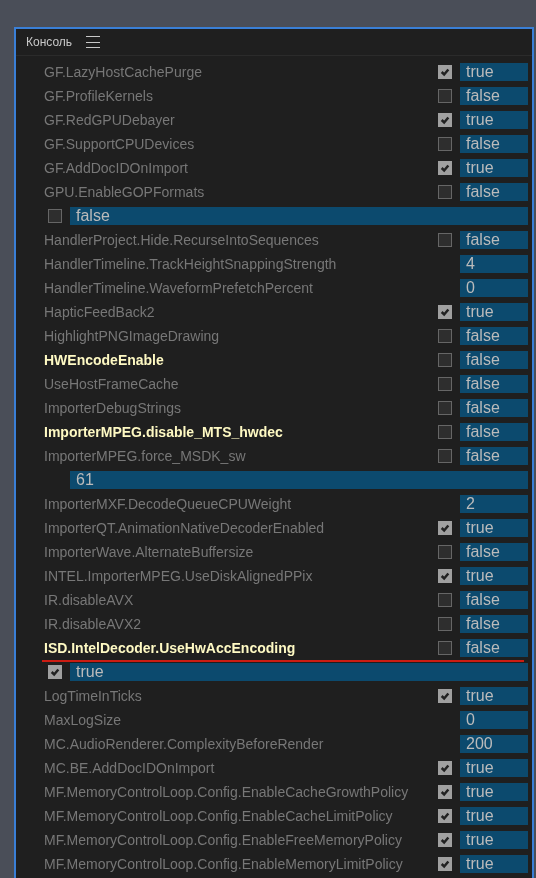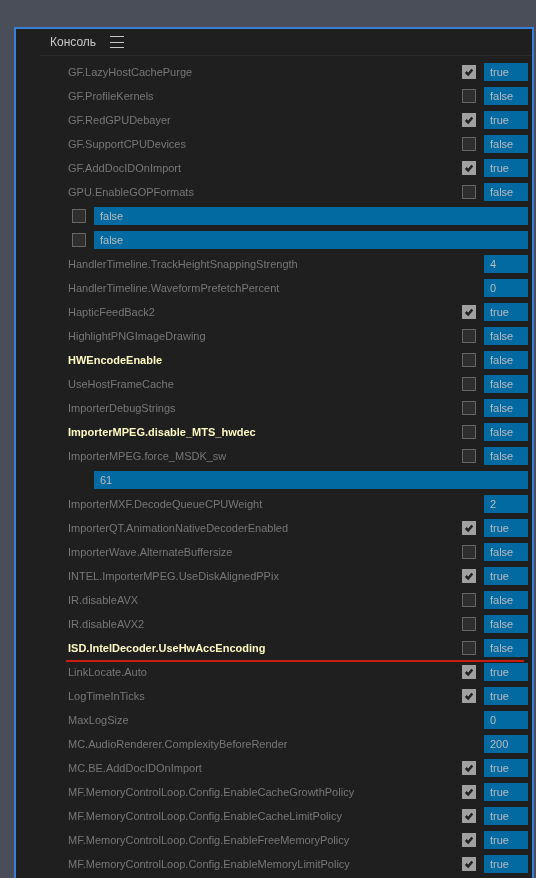--- a/index.html
+++ b/index.html
@@ -14,21 +14,20 @@
   }
   .outer-border {
     position: absolute;
     top: 27px;
     left: 14px;
     right: 2px;
     bottom: 0;
     border: 2px solid #3a7fd6;
     border-bottom: none;
     background: #1f1f1f;
-    padding-left: 24px;
   }
   .panel-header {
     display: flex;
     align-items: center;
     padding: 6px 10px;
     color: #c8c8c8;
     border-bottom: 1px solid #2b2b2b;
     background: #1f1f1f;
   }
   .panel-title {
@@ -52,21 +51,21 @@
   }
   .row {
     display: flex;
     align-items: center;
     height: 24px;
     position: relative;
   }
   .label {
     flex: 0 0 390px;
     color: #777;
-    font-size: 11px;
+    font-size: 14px;
     white-space: nowrap;
     overflow: hidden;
   }
   .label.bold {
     color: #fef9c3;
     font-weight: bold;
   }
   .checkbox-slot {
     flex: 0 0 22px;
     display: flex;
@@ -89,28 +88,28 @@
   }
   .checkbox.checked svg {
     width: 10px;
     height: 10px;
     fill: none;
     stroke: #222;
     stroke-width: 3;
   }
   .value {
     flex: 1;
-    background: #0369a1;
+    background: #0c4a6e;
     color: #bbb;
     height: 18px;
     line-height: 18px;
     padding: 0 6px;
     margin-left: 4px;
     border: none;
-    font-size: 11px;
+    font-size: 16px;
   }
   .underline {
     position: absolute;
     left: -2px;
     right: 4px;
     bottom: -2px;
     height: 2px;
     background: #cc1c12;
   }
 </style>
@@ -181,20 +180,21 @@
         </div>
         <div class="value">false</div>
       </div>
       <div class="row">
         <div class="checkbox-slot">
           <div class="checkbox"></div>
         </div>
         <div class="value">false</div>
       </div>
       <div class="row">
+        <div class="label">HandlerProject.Hide.RecurseIntoSequences</div>
         <div class="checkbox-slot">
           <div class="checkbox"></div>
         </div>
         <div class="value">false</div>
       </div>
       <div class="row">
         <div class="label">HandlerTimeline.TrackHeightSnappingStrength</div>
         <div class="checkbox-slot"></div>
         <div class="value">4</div>
       </div>
@@ -310,21 +310,20 @@
       </div>
       <div class="row">
         <div class="label bold">ISD.IntelDecoder.UseHwAccEncoding</div>
         <div class="checkbox-slot">
           <div class="checkbox"></div>
         </div>
         <div class="value">false</div>
         <div class="underline"></div>
       </div>
       <div class="row">
-        <div class="label">LinkLocate.Auto</div>
         <div class="checkbox-slot">
           <div class="checkbox checked">
             <svg viewBox="0 0 12 12">
               <polyline points="2,6 5,9 10,3"></polyline>
             </svg>
           </div>
         </div>
         <div class="value">true</div>
       </div>
       <div class="row">

